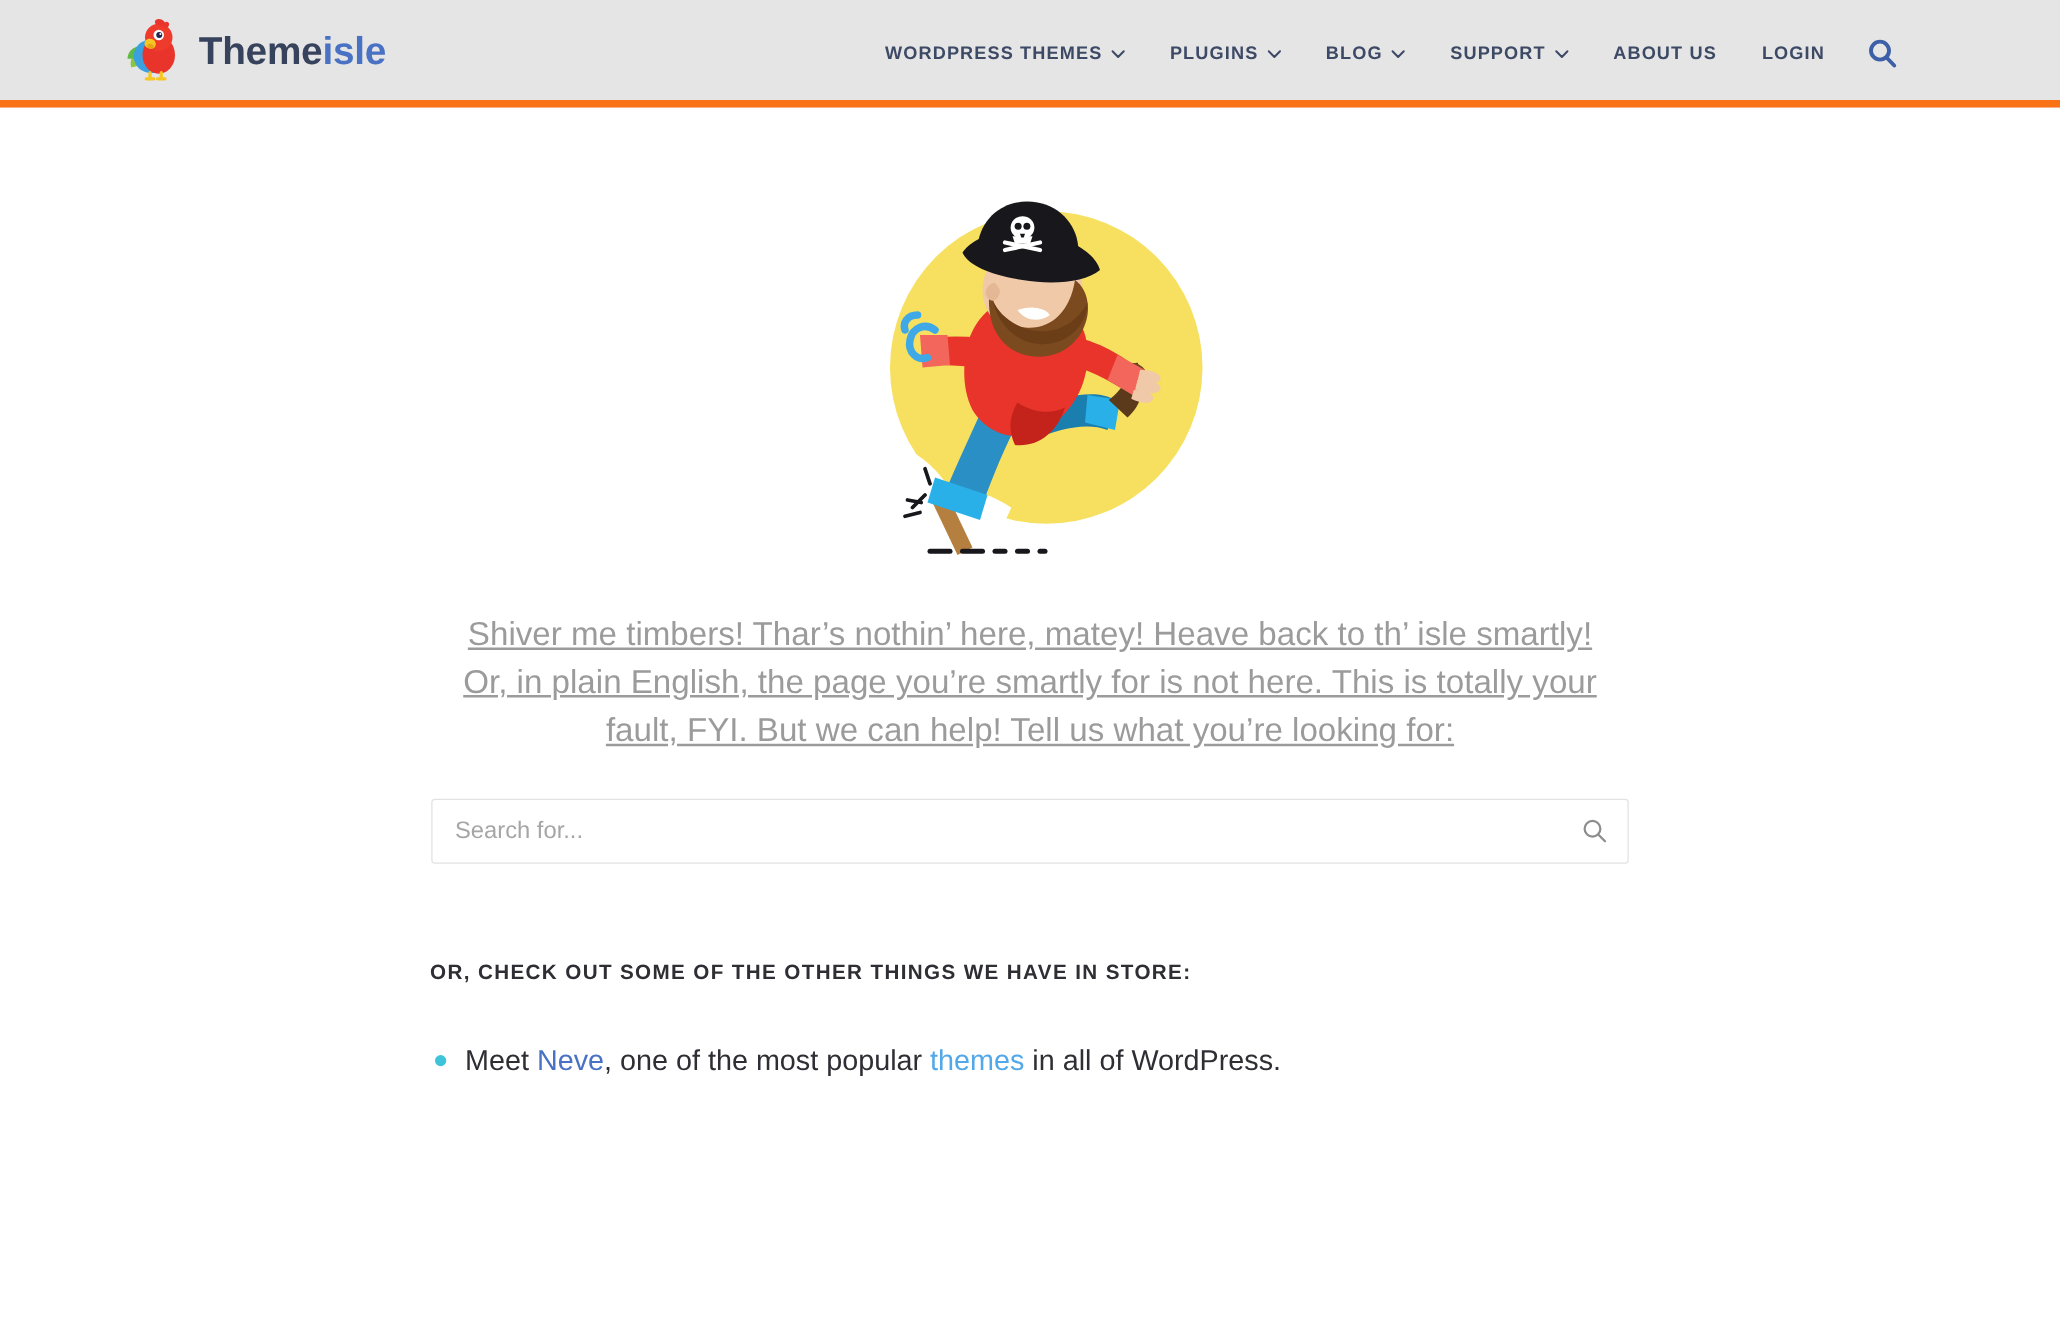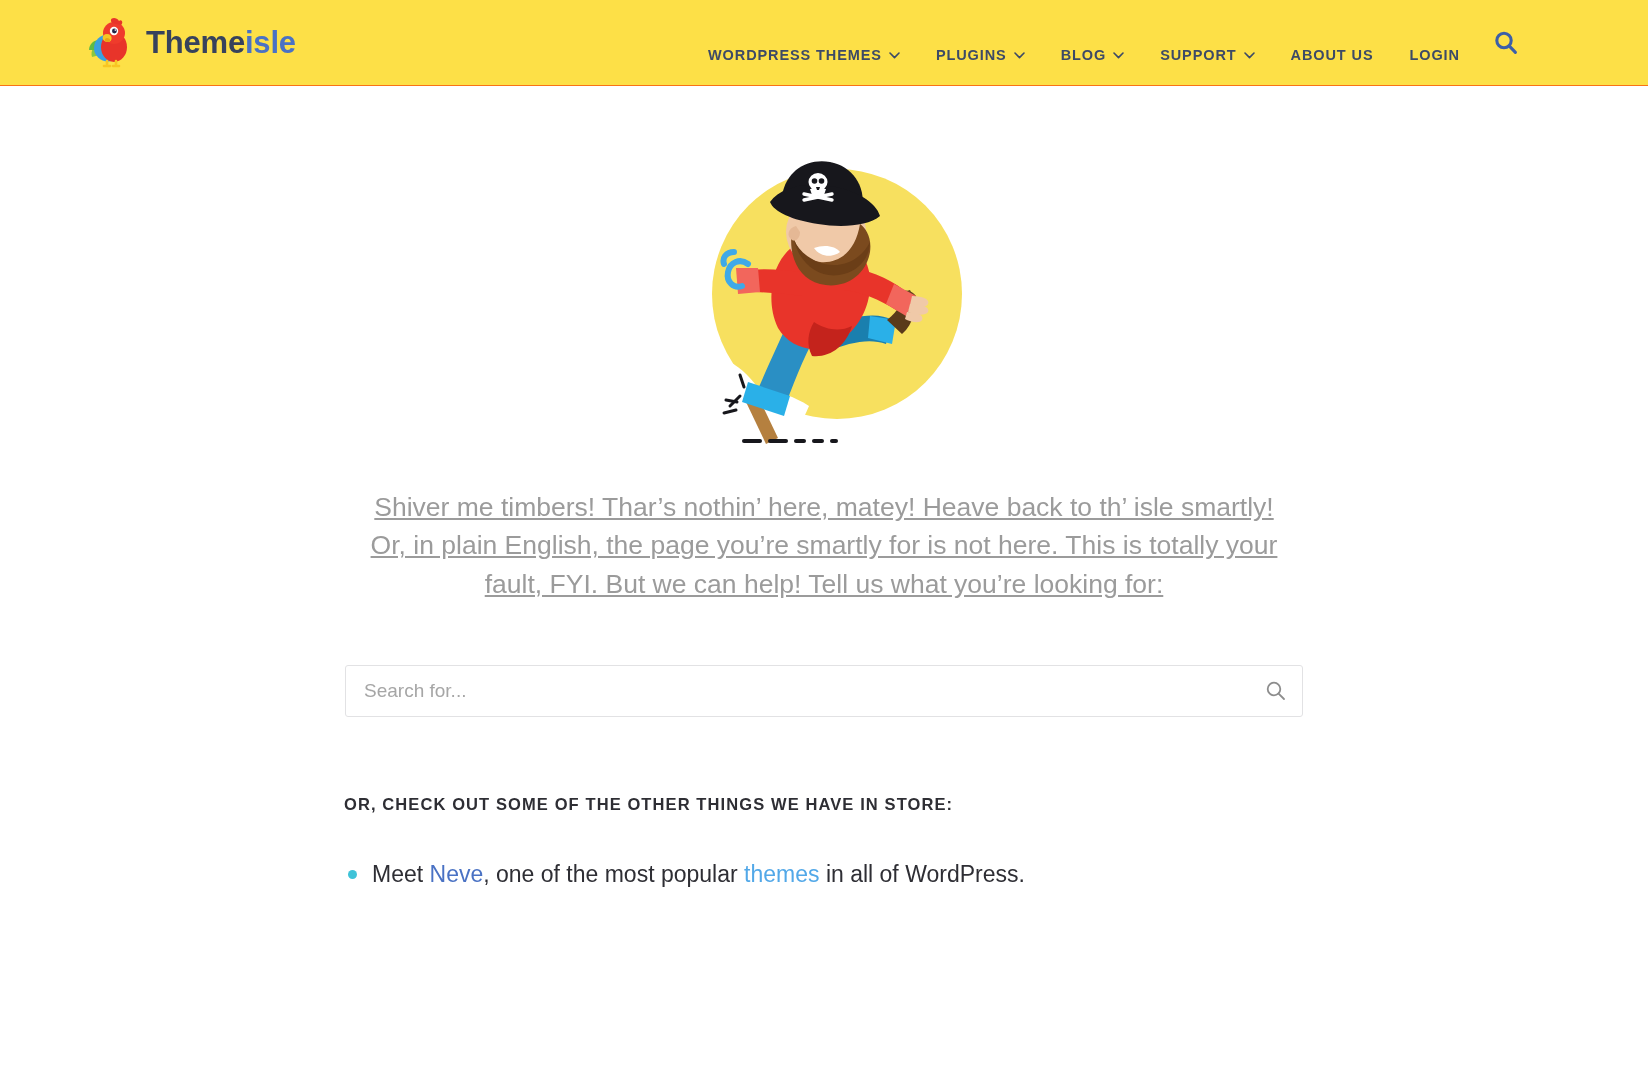--- a/index.html
+++ b/index.html
@@ -11,24 +11,25 @@
     overflow: hidden;
     background: #ffffff;
     font-family: "Liberation Sans", sans-serif;
   }
 
   
   .site-header {
     position: relative;
     width: 100%;
     height: 86px;
-    background: #fde047;
-    border-bottom: 1px solid #f97316;
-    display: flex;
-    align-items: center;
+    background: #e5e5e5;
+    border-bottom: 6px solid #f97316;
+    display: flex;
+    align-items: center;
+    padding-left: 13px;
   }
   .brand {
     display: flex;
     align-items: center;
     gap: 12px;
     margin-left: 88px;
     text-decoration: none;
   }
   .brand-mark { width: 46px; height: 52px; display: block; flex: none; }
   .brand-text {
@@ -37,21 +38,21 @@
     letter-spacing: -0.2px;
     line-height: 1;
     white-space: nowrap;
   }
   .brand-text .t1 { color: #37425c; }
   .brand-text .t2 { color: #4a72c4; }
 
   .main-nav {
     position: absolute;
     left: 690px;
-    top: 12px;
+    top: 0;
     height: 86px;
     display: flex;
     align-items: center;
     gap: 0;
   }
   .nav-item {
     display: flex;
     align-items: center;
     gap: 7px;
     padding: 0 18px;
@@ -108,21 +109,21 @@
     text-align: center;
     color: #9b9b9b;
     font-size: 26.5px;
     font-weight: 400;
     line-height: 1.45;
     text-decoration: underline;
   }
 
   .search-form {
     position: relative;
-    margin: 62px auto 0 auto;
+    margin: 36px auto 0 auto;
     width: 958px;
     height: 52px;
   }
   .search-input {
     width: 100%;
     height: 100%;
     padding: 0 56px 0 18px;
     border: 1px solid #e2e2e4;
     border-radius: 3px;
     background: #ffffff;

